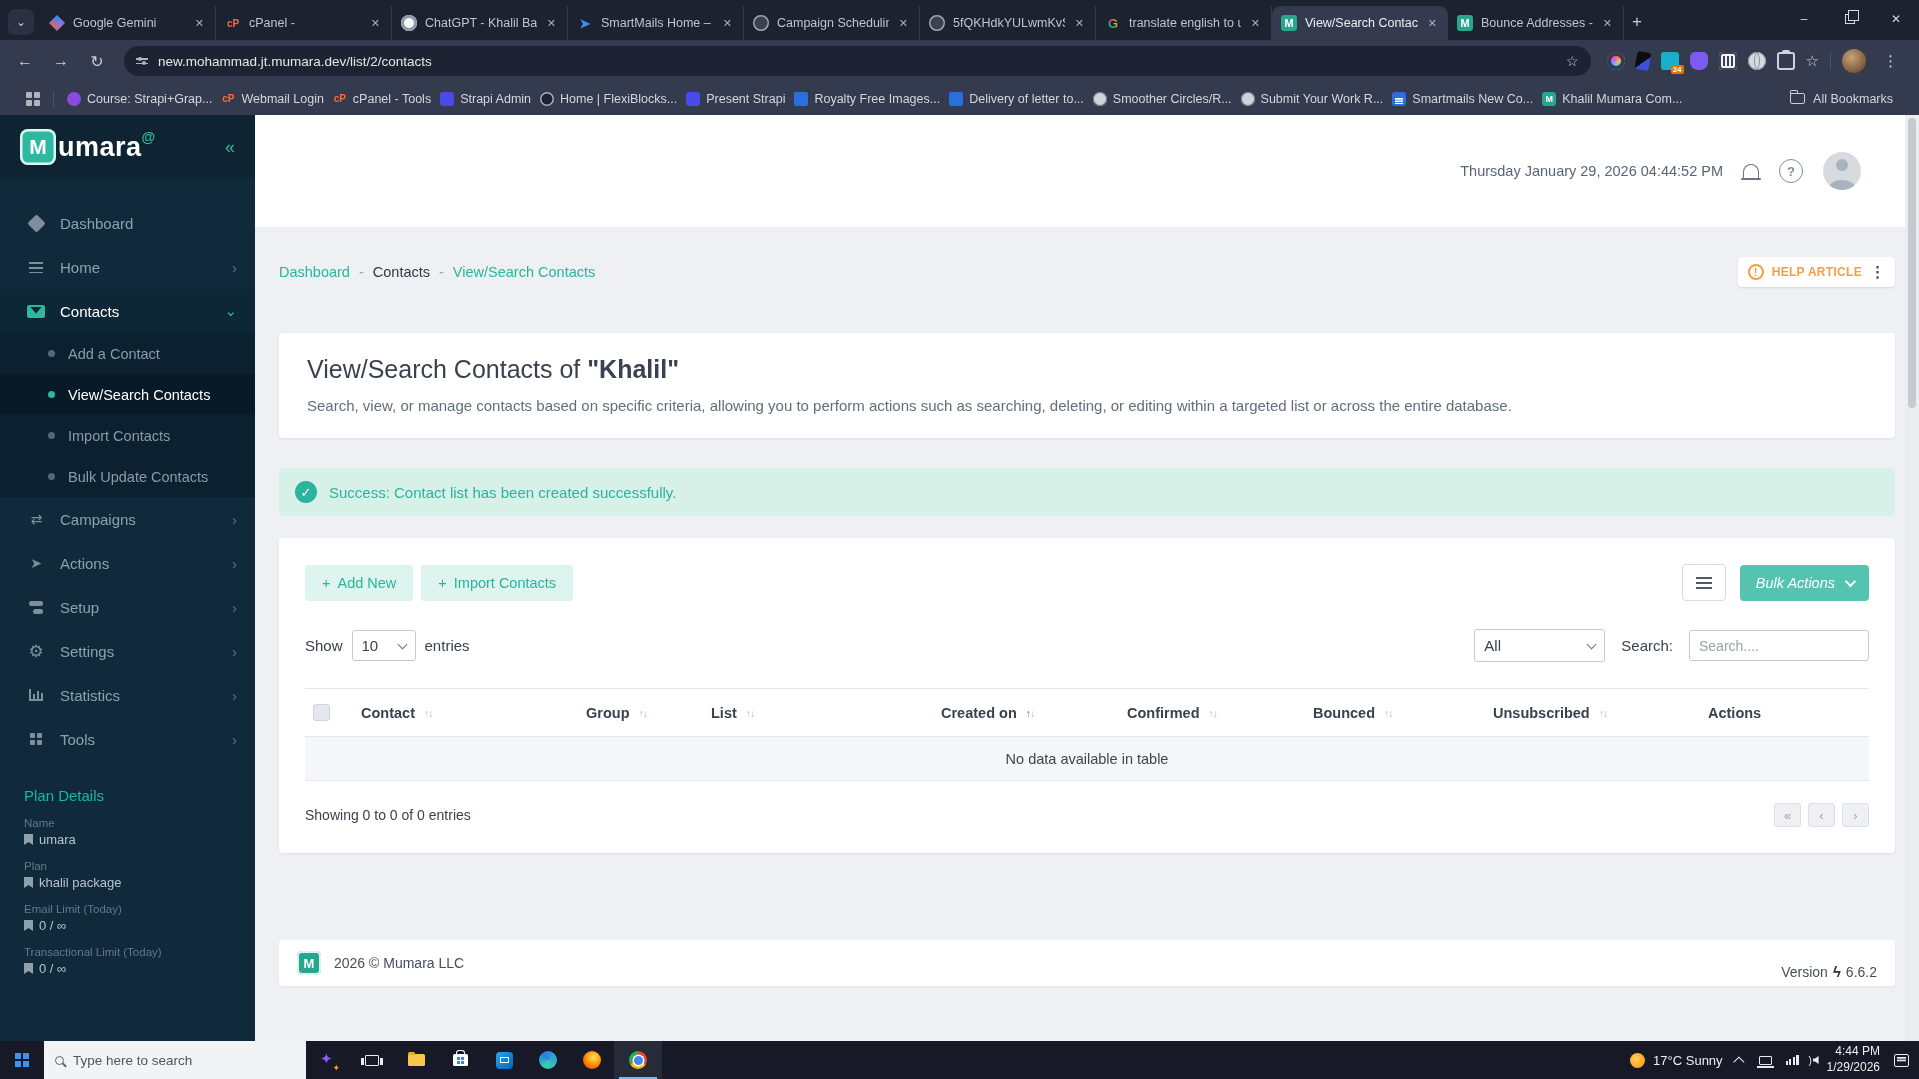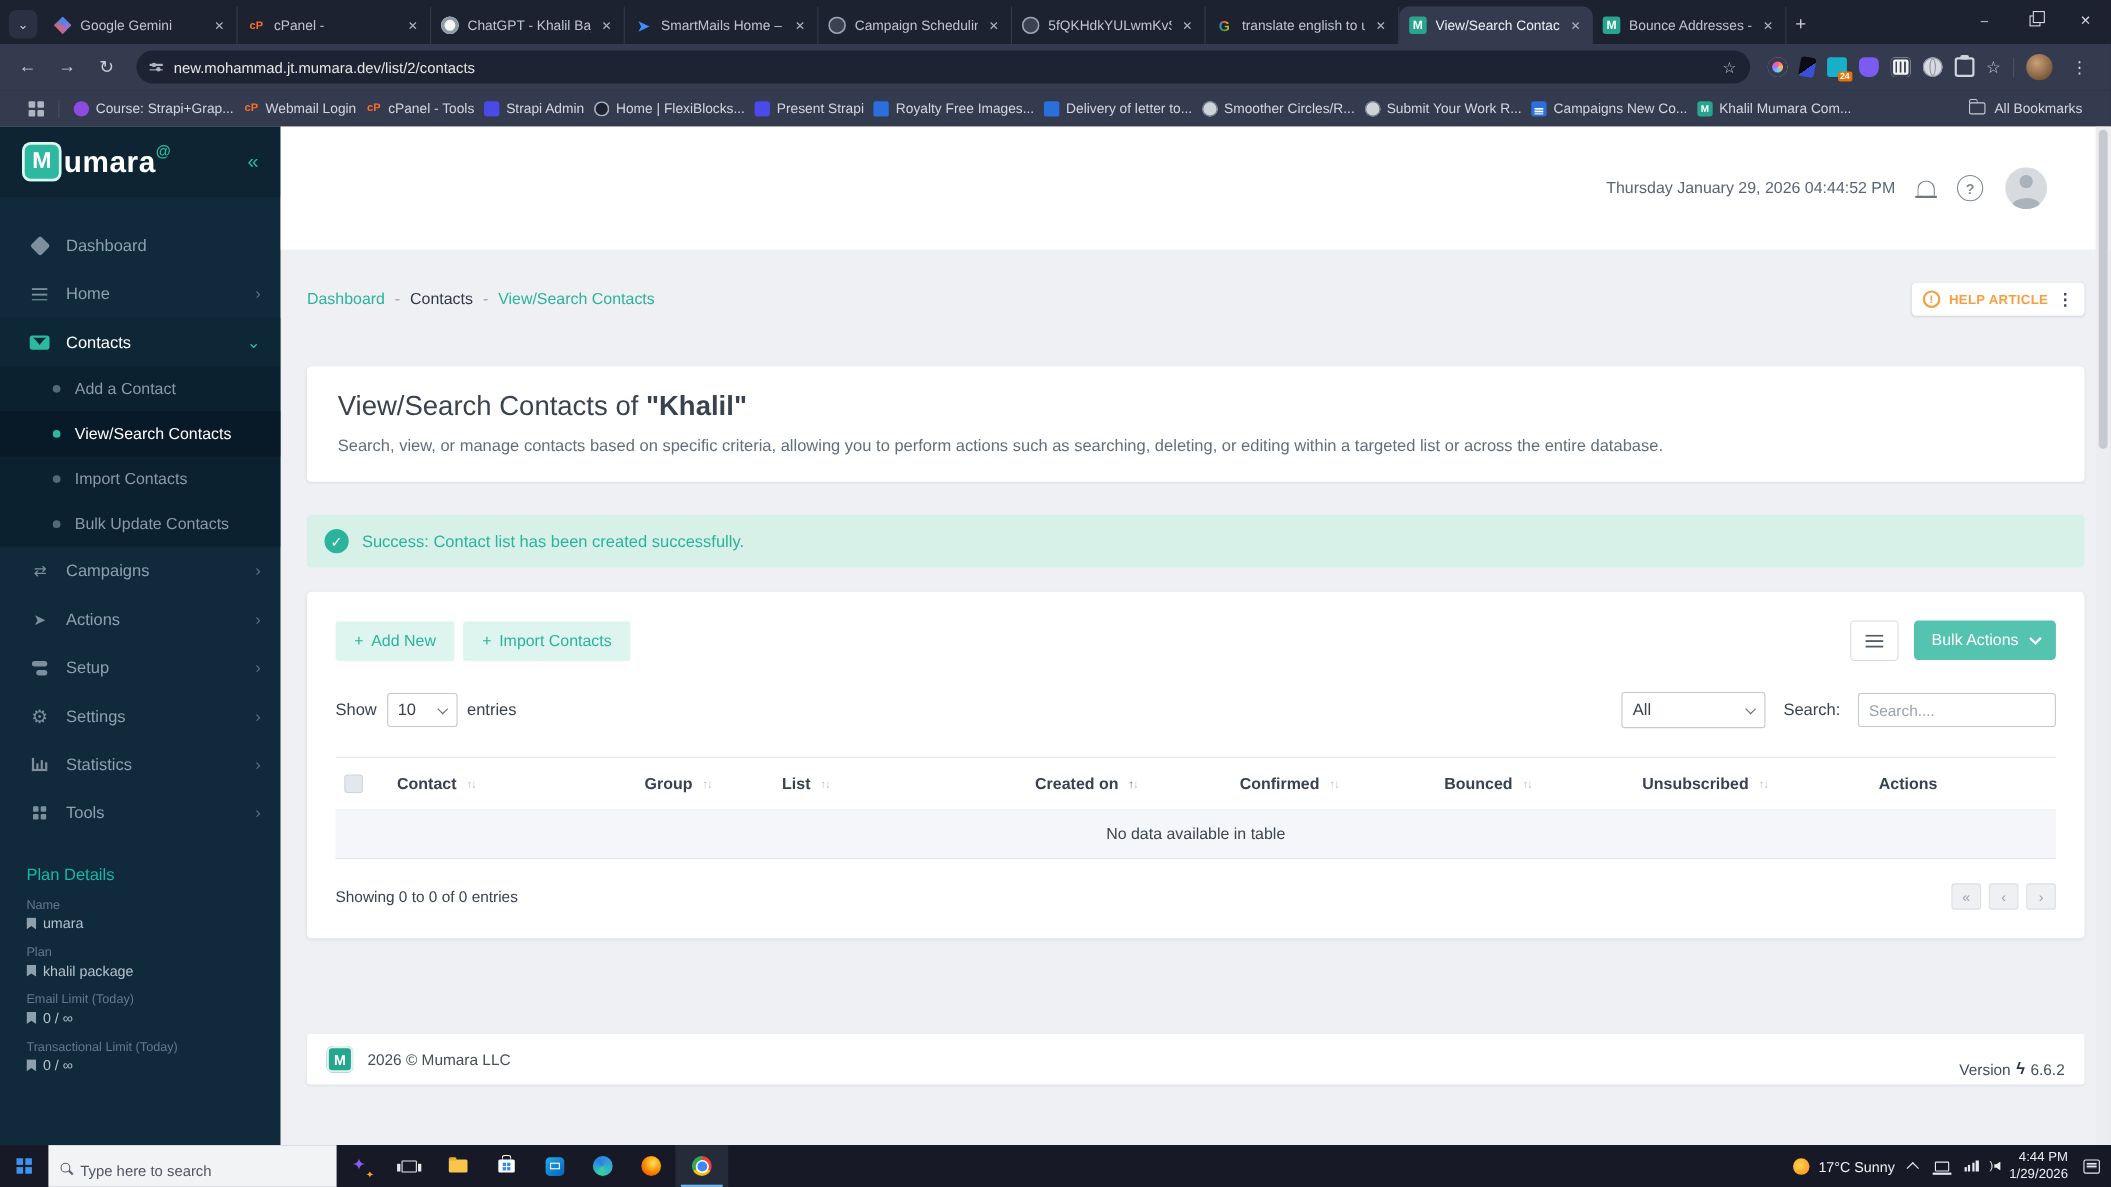--- a/index.html
+++ b/index.html
@@ -143,21 +143,21 @@
   .page-sub { color:#626e7b; font-size:15px; margin-top:13px; }
 
   .alert { margin:30px 24px 0; background:#d7f1e9; border-radius:4px; height:48px; display:flex; align-items:center; padding:0 16px; gap:12px; }
   .chk { width:22px; height:22px; border-radius:50%; background:#2bb39b; color:#fff; font-size:13px; display:flex; align-items:center; justify-content:center; }
   .alert span.msg { color:#2bb39b; font-size:15px; }
 
   .table-card { margin-top:22px; padding:26px; }
   .actions-row { display:flex; align-items:center; }
   .btn-mint { background:#def4ee; color:#2bb39b; font-size:14.5px; padding:10px 17px; border-radius:3px; display:flex; align-items:center; gap:7px; }
   .btn-mint + .btn-mint { margin-left:8px; }
-  .right-actions { margin-left:auto; display:flex; align-items:flex-start; gap:14px; }
+  .right-actions { margin-left:auto; display:flex; align-items:center; gap:14px;font-style:italic; }
   .btn-burger { width:44px; height:37px; background:#fff; border:1px solid #d7dbe2; border-radius:4px; display:flex; align-items:center; justify-content:center; }
   .burger { width:16px; height:12px; background:linear-gradient(#525a64 2px,transparent 2px) 0 0/16px 5px; }
   .btn-bulk { background:#54c3b0; color:#fff; font-size:14.5px; padding:10px 16px; border-radius:4px; display:flex; align-items:center; gap:10px; }
   .caret-w { width:8px; height:8px; border-right:2px solid #fff; border-bottom:2px solid #fff; transform:rotate(45deg) translateY(-2px); }
   .filters-row { margin-top:28px; display:flex; align-items:center; color:#39424e; font-size:15px; }
   .sel { border:1px solid #c3c9d2; border-radius:3px; background:#fff; display:flex; align-items:center; justify-content:space-between; padding:0 9px; color:#39424e; }
   .sel .c { width:7px; height:7px; border-right:1.7px solid #6b7480; border-bottom:1.7px solid #6b7480; transform:rotate(45deg); margin-top:-3px; }
   .sel-show { width:64px; height:31px; margin:0 9px; }
   .filters-right { margin-left:auto; display:flex; align-items:center; gap:16px; }
   .sel-all { width:131px; height:33px; }
@@ -182,21 +182,21 @@
   .bolt { color:#2a3440; font-weight:bold; font-size:15px; }
 
   .scrollbar { position:absolute; top:0; right:0; bottom:0; width:14px; background:#ecedf0; }
   .scroll-thumb { position:absolute; top:3px; left:3px; width:8px; height:290px; background:#c5c9d0; border-radius:4px; }
 
   
   .taskbar { height:38px; background:#171a26; display:flex; align-items:center; color:#eceef2; }
   .tb-btn { width:44px; height:38px; display:flex; align-items:center; justify-content:center; }
   .win-logo { width:15px; height:15px; display:grid; grid-template-columns:6.5px 6.5px; grid-template-rows:6.5px 6.5px; gap:1.5px; }
   .win-logo i { background:#3d94f0; }
-  .tb-search { width:262px; height:38px; background:#f2f3f5; display:flex; padding:16px 11px; gap:9px; }
+  .tb-search { width:262px; height:38px; background:#f2f3f5; display:flex; align-items:center; padding:0 11px; gap:9px; }
   .mag { width:9px; height:9px; border:1.7px solid #5f6772; border-radius:50%; position:relative; }
   .mag:after { content:""; position:absolute; width:5px; height:1.7px; background:#5f6772; transform:rotate(45deg); right:-4px; bottom:-2px; }
   .tb-search span { color:#4e5662; font-size:13.5px; }
   .sparkle { position:relative; width:20px; height:20px; }
   .sp1 { position:absolute; left:2px; top:0; font-size:15px; color:#8a5cf5; }
   .sp2 { position:absolute; right:-2px; bottom:-3px; font-size:9px; color:#f5a623; }
   .tv-ico { width:14px; height:11px; border:1.6px solid #e8eaee; border-radius:1px; position:relative; }
   .tv-ico:before { content:""; position:absolute; left:-5px; top:2px; width:3px; height:7px; background:#e8eaee; }
   .tv-ico:after { content:""; position:absolute; right:-5px; top:2px; width:3px; height:7px; background:#e8eaee; }
   .folder-tb { width:17px; height:12px; background:#f7c64a; border-radius:1.5px; position:relative; }
@@ -363,21 +363,21 @@
   <span class="bm">
       <span class="bm-ico bmi-globe"></span>
       <span>Smoother Circles/R...</span>
     </span>
   <span class="bm">
       <span class="bm-ico bmi-globe"></span>
       <span>Submit Your Work R...</span>
     </span>
   <span class="bm">
       <span class="bm-ico bmi-lines"></span>
-      <span>Campaigns New Co...</span>
+      <span>Smartmails New Co...</span>
     </span>
   <span class="bm">
       <span class="bm-ico bmi-mumara">M</span>
       <span>Khalil Mumara Com...</span>
     </span>
   <span class="bm bm-right">
       <span class="folder-ico"></span>
       <span>All Bookmarks</span>
     </span>
 </div>

